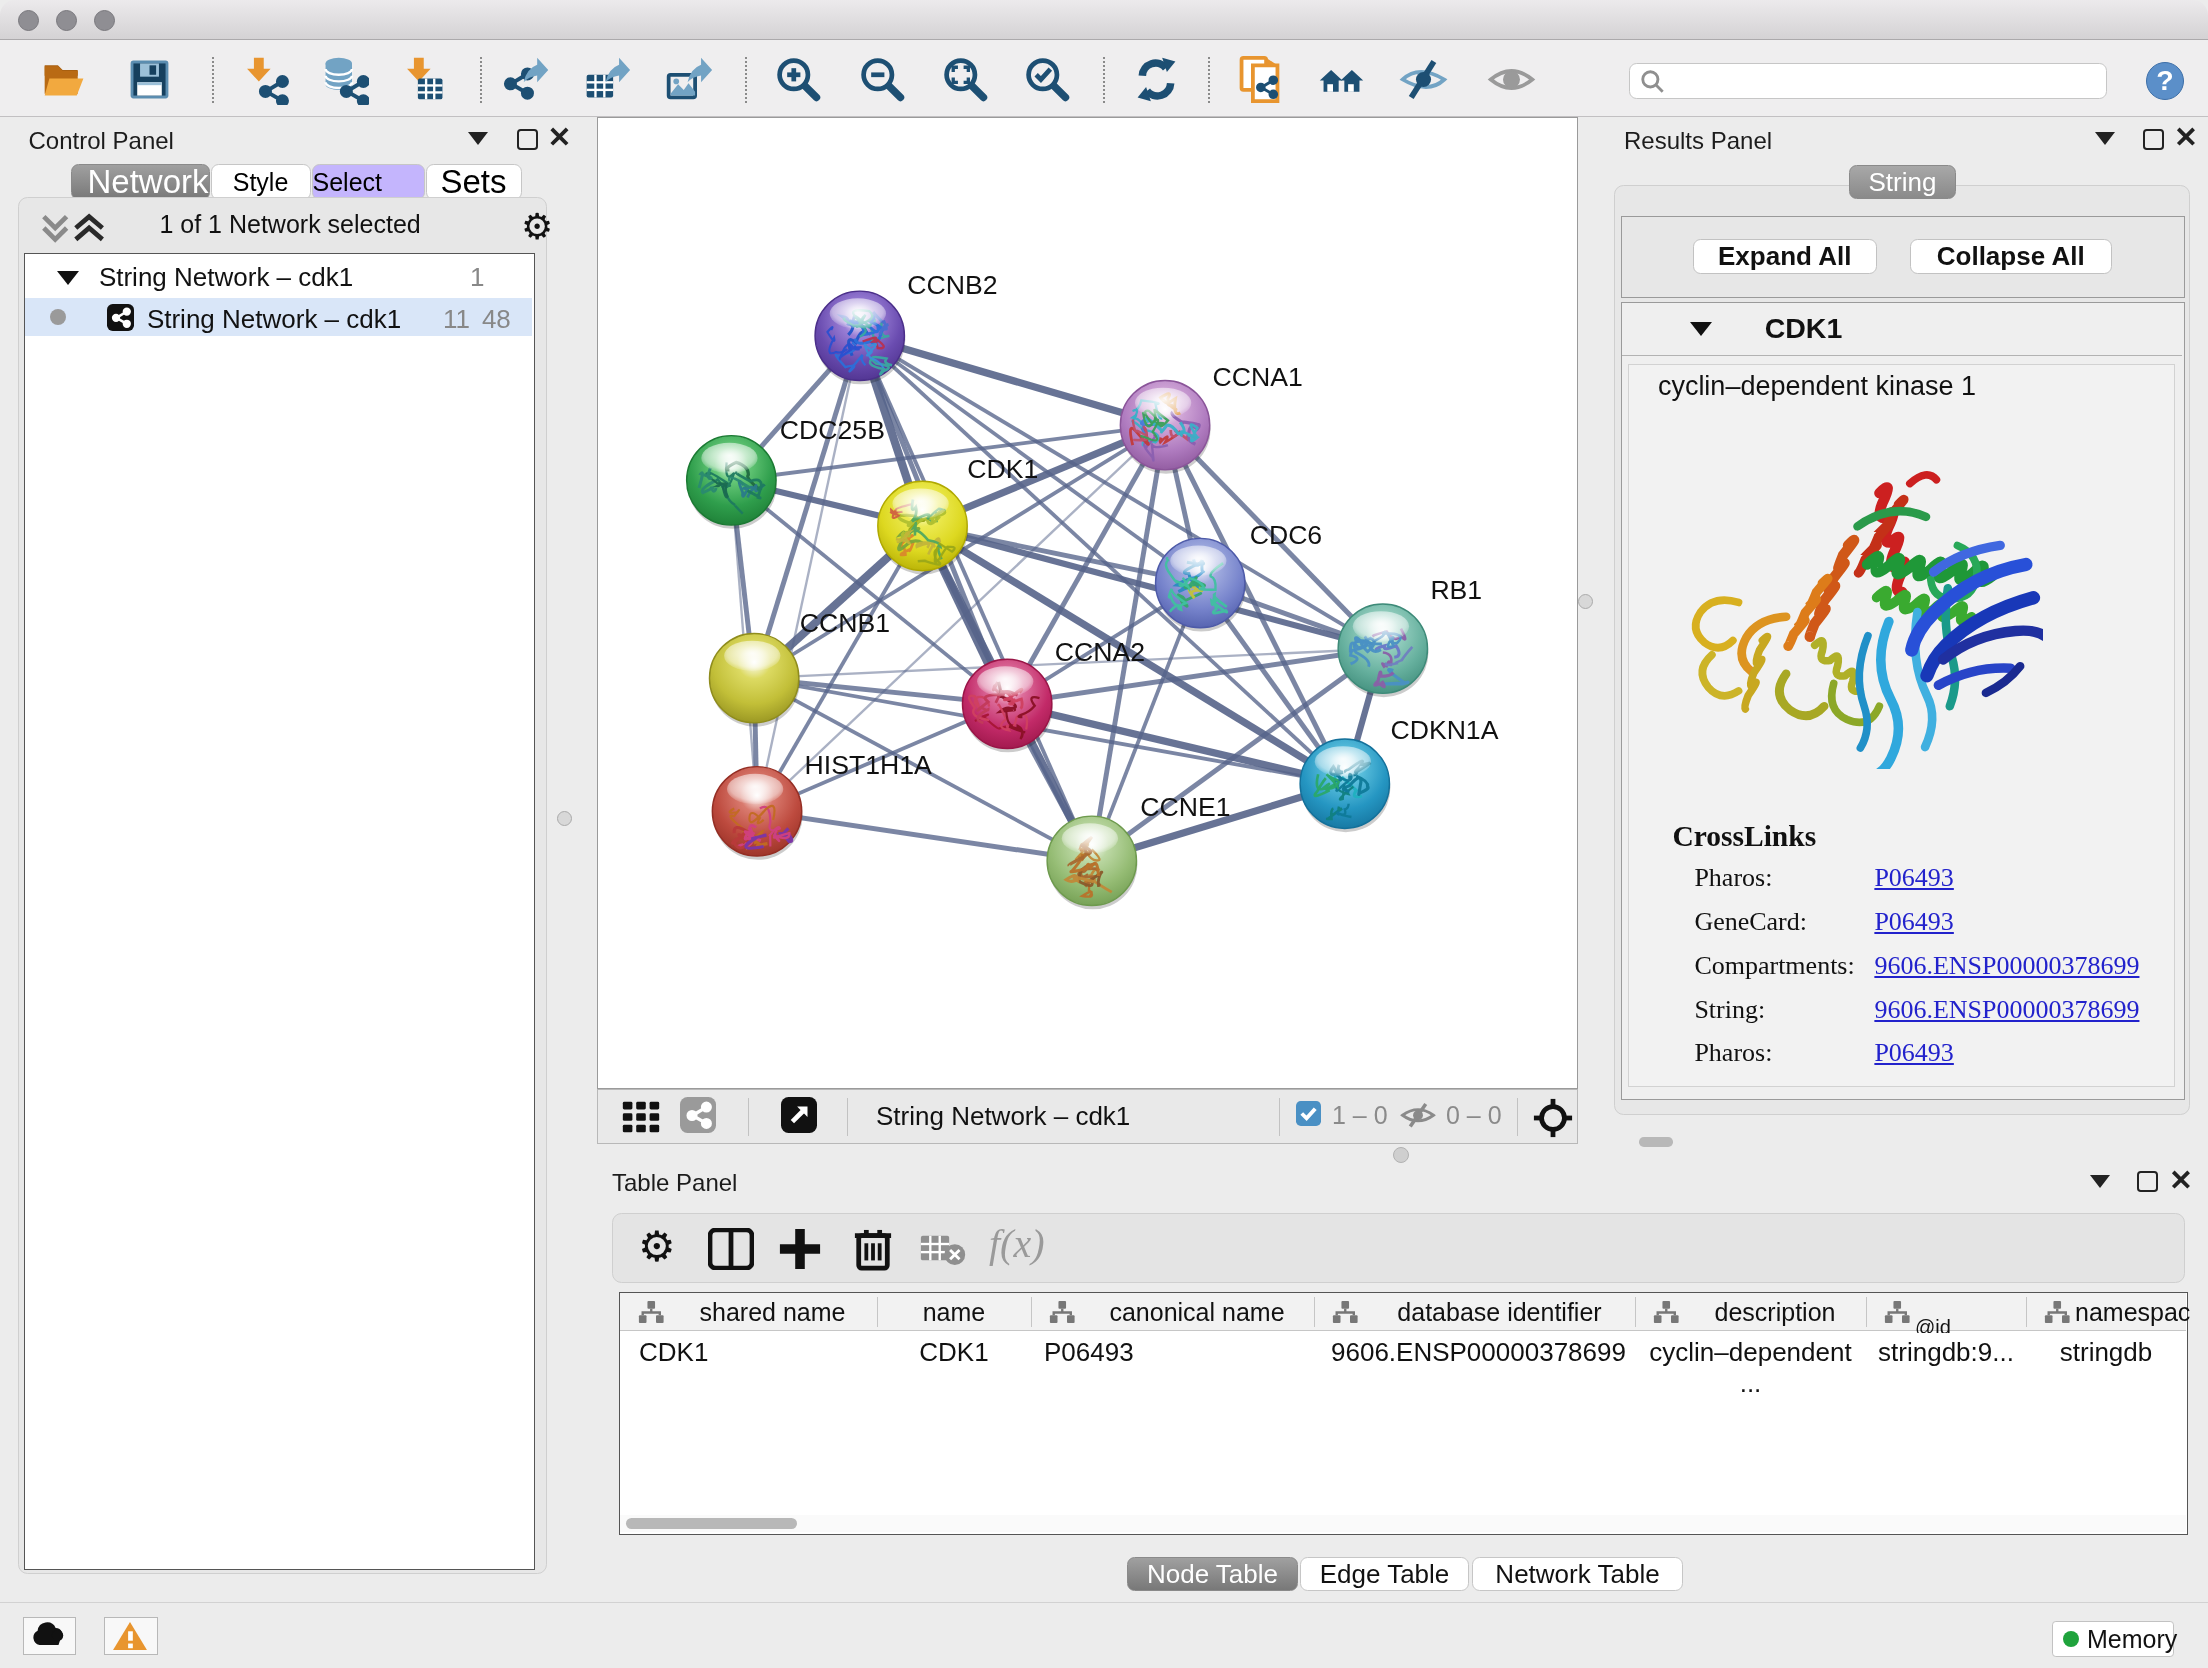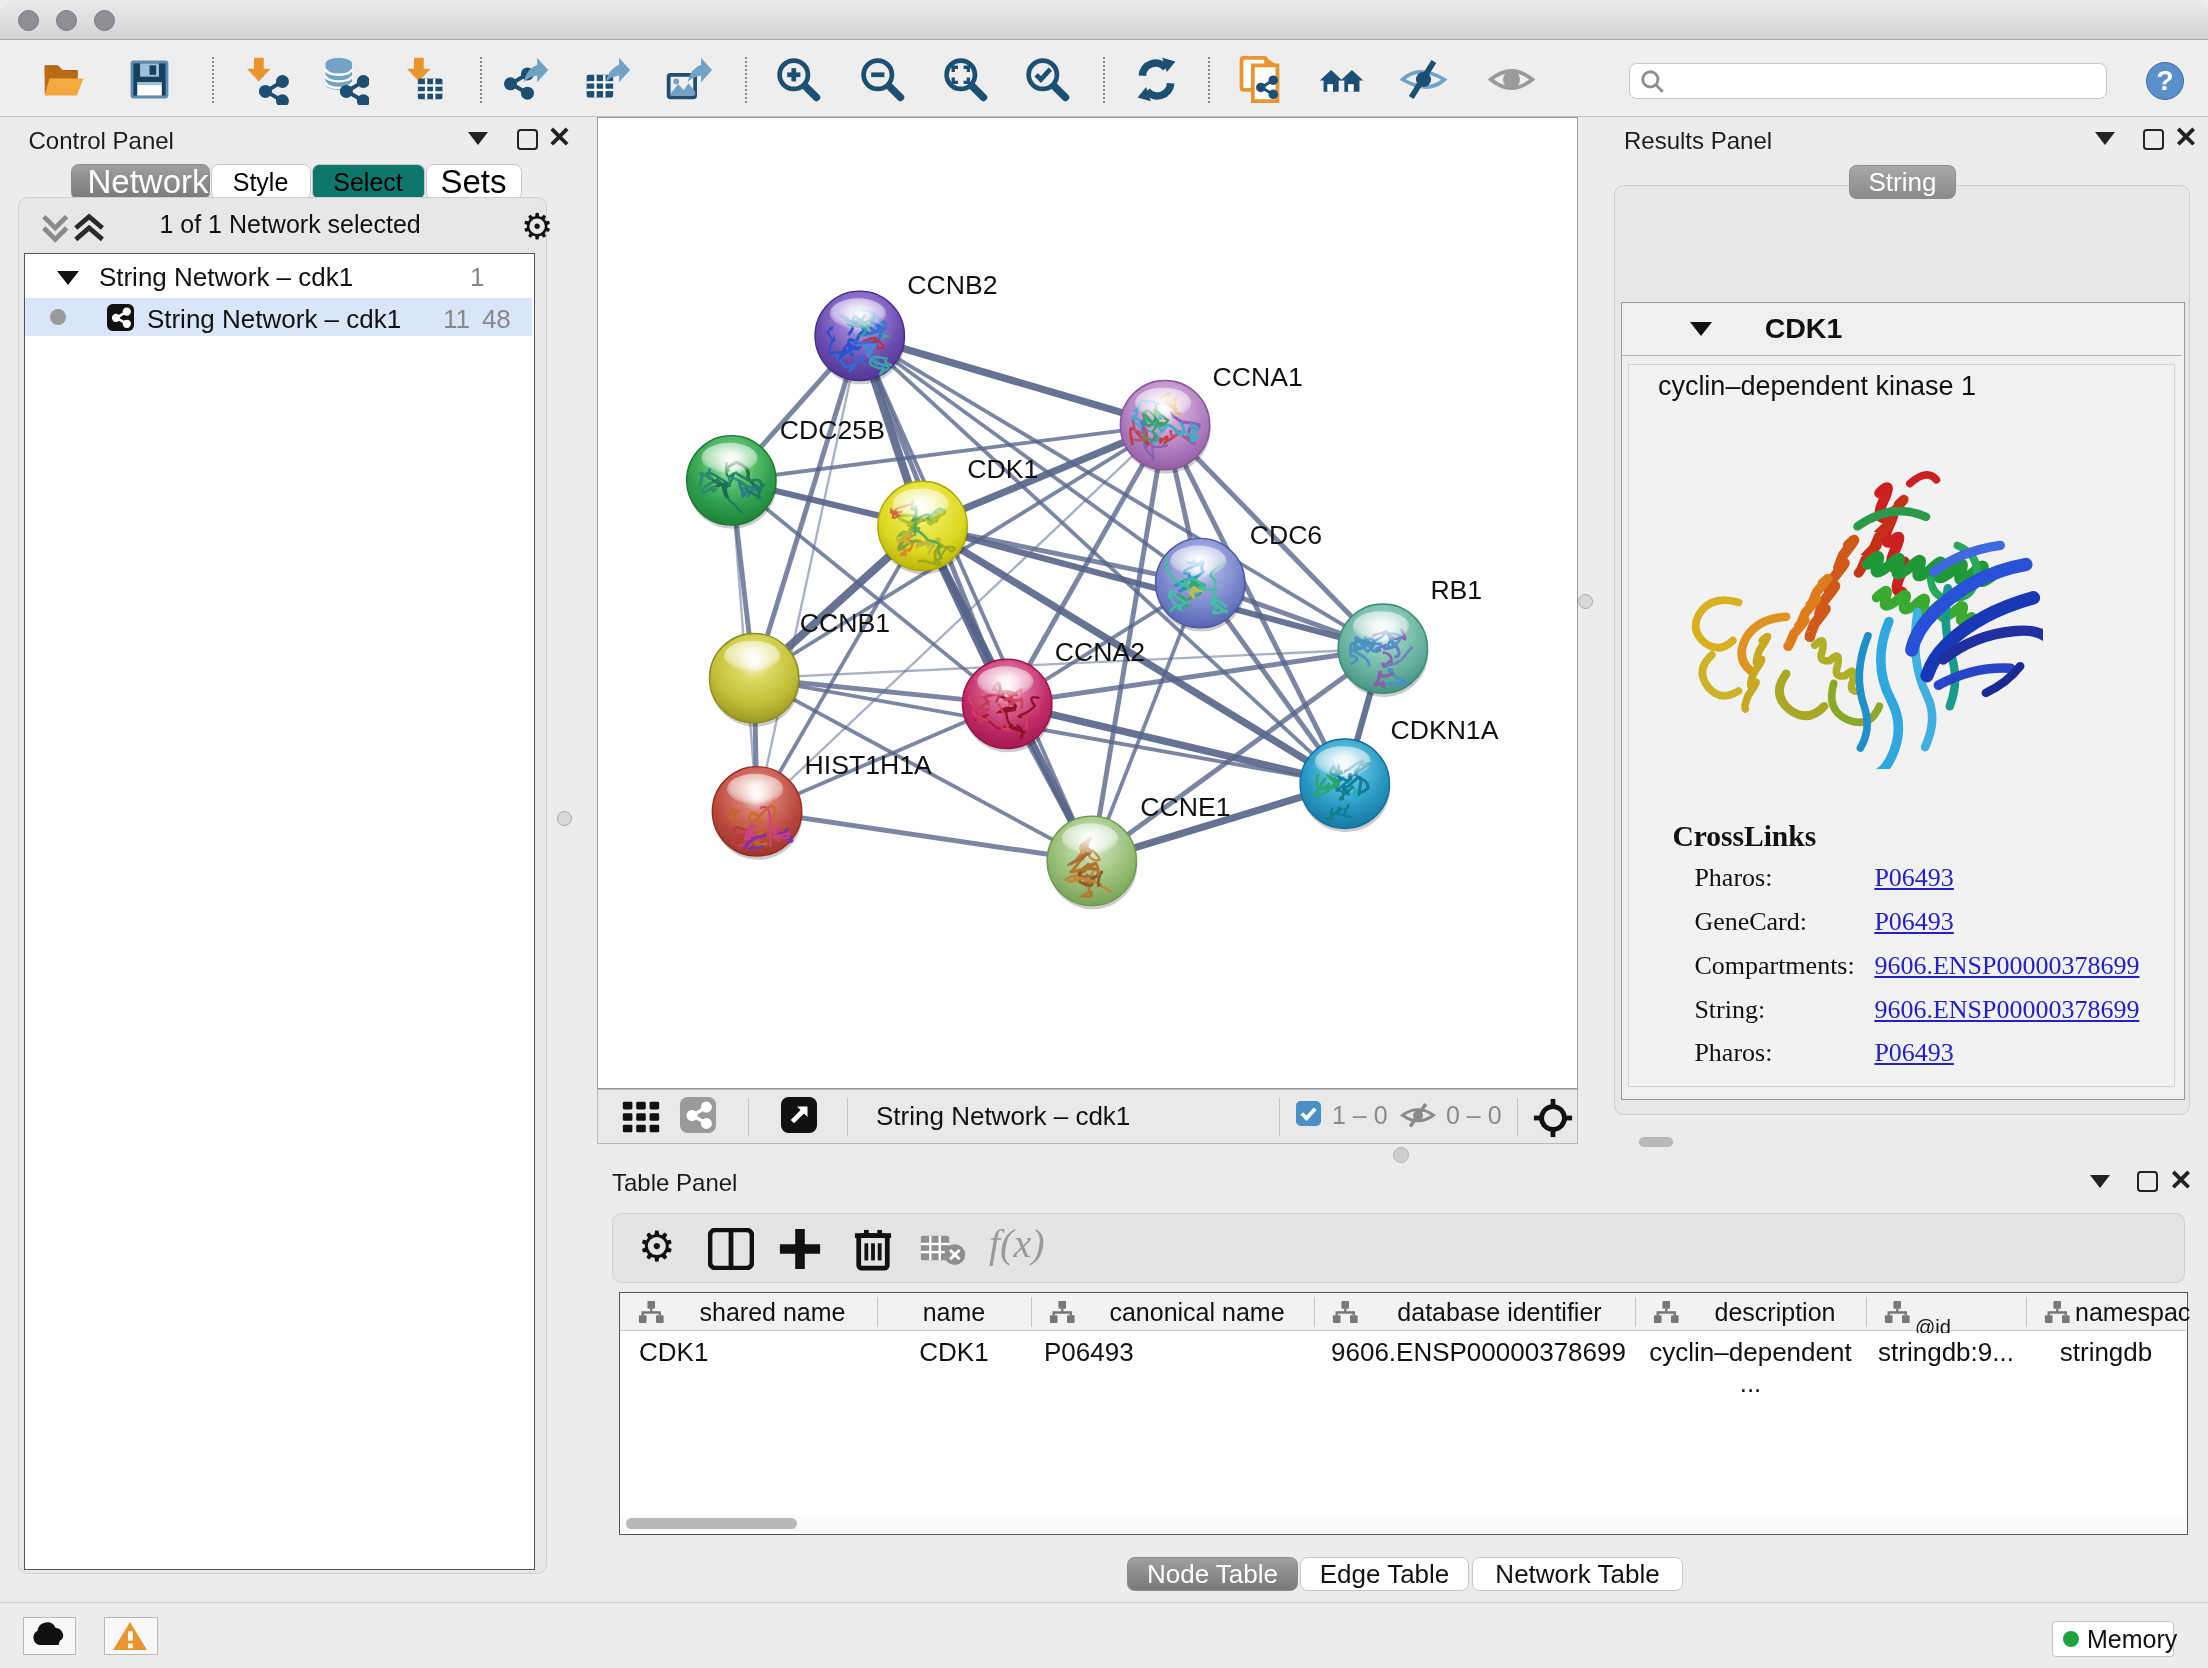--- a/index.html
+++ b/index.html
@@ -144,21 +144,21 @@
     </div>
     <div style="position:absolute;left:2146px;top:22px;width:38px;height:38px;border-radius:50%;background:#5b8fc9;border:1.9px solid #3d6fa8;box-sizing:border-box;color:#fff;font-weight:bold;font-size:28.5px;text-align:center;line-height:34px">?</div>
   </div>
 <div class="abs" style="left:9.5px;top:119px;width:550px;height:1455px">
     <div class="abs panel-title" style="left:19px;top:7.6px">Control Panel</div>
     <div class="abs" style="left:458px;top:13.3px;width:0;height:0;border-left:10.5px solid transparent;border-right:10.5px solid transparent;border-top:13.3px solid #222"></div>
     <div class="abs" style="left:507px;top:9.5px;width:21px;height:21px;border:2.9px solid #222;border-radius:3.8px"></div>
     <div class="abs" style="left:538px;top:1.9px;font-size:28.5px;font-weight:bold;color:#222">✕</div>
     <div style="height:36px;font-size:33px;text-align:right;border:1px solid #c6c6c6;border-radius:7.6px;background:#fff;line-height:34px;position:absolute;top:45px;left:61px;width:139px;background:linear-gradient(#a0a0a0,#787878);color:#fff;border-color:#8a8a8a">Network</div>
     <div style="height:36px;font-size:25px;text-align:center;border:1px solid #c6c6c6;border-radius:7.6px;background:#fff;line-height:34px;position:absolute;top:45px;left:201px;width:100px">Style</div>
-    <div style="height:36px;font-size:25px;text-align:center;border:1px solid #c6c6c6;border-radius:7.6px;background:#0f766e;line-height:34px;position:absolute;top:45px;left:302px;width:113px">Select</div>
+    <div style="height:36px;font-size:25px;border:1px solid #c6c6c6;border-radius:7.6px;background:#c4b5fd;line-height:34px;position:absolute;top:45px;left:302px;width:113px">Select</div>
     <div style="height:36px;font-size:33px;text-align:center;border:1px solid #c6c6c6;border-radius:7.6px;background:#fff;line-height:34px;position:absolute;top:45px;left:416px;width:96px">Sets</div>
     <div class="abs" style="left:8.6px;top:78px;width:529px;height:1377px;background:#e7e7e7;border:1px solid #cfcfcf;border-radius:9.5px">
       <div class="abs" style="left:0;top:0;width:535px;height:55px">
         <svg width="57" height="38" viewBox="0 0 60 40" style="position:absolute;left:21px;top:11.4px">
           <path d="M4,8 l12,12 l12,-12" fill="none" stroke="#8a8a8a" stroke-width="5"></path>
           <path d="M4,20 l12,12 l12,-12" fill="none" stroke="#8a8a8a" stroke-width="5"></path>
         </svg>
         <svg width="38" height="38" viewBox="0 0 40 40" style="position:absolute;left:53px;top:11.4px">
           <path d="M4,32 l14,-12 l14,12" fill="none" stroke="#2a2a2a" stroke-width="5"></path>
           <path d="M4,20 l14,-12 l14,12" fill="none" stroke="#2a2a2a" stroke-width="5"></path>
@@ -543,20 +543,24 @@
     </svg>
   </div>
 <div class="abs" style="left:1393px;top:1147px;width:16px;height:16px;border-radius:50%;background:#cfcfcf;border:1px solid #b2b2b2"></div>
 <div class="abs" style="left:1580px;top:119px;width:629px;height:1008px">
     <div class="abs panel-title" style="left:44px;top:7.6px">Results Panel</div>
     <div class="abs" style="left:515px;top:13.3px;width:0;height:0;border-left:10.5px solid transparent;border-right:10.5px solid transparent;border-top:13.3px solid #222"></div>
     <div class="abs" style="left:563px;top:9.5px;width:21px;height:21px;border:2.9px solid #222;border-radius:3.8px"></div>
     <div class="abs" style="left:594px;top:1.9px;font-size:28.5px;font-weight:bold;color:#222">✕</div>
     <div class="abs" style="left:269px;top:46px;width:107px;height:34px;background:linear-gradient(#a8a8a8,#8a8a8a);border:1px solid #8a8a8a;border-radius:7.6px;color:#fff;font-size:26px;text-align:center;line-height:32px;z-index:5">String</div>
     <div class="abs" style="left:34px;top:66px;width:576px;height:930px;background:#e7e7e7;border:1px solid #cfcfcf;border-radius:9.5px">
+      <div class="abs" style="left:5.7px;top:29.5px;width:564px;height:82px;border:1.9px solid #9a9a9a;background:#e7e7e7">
+        <div class="abs wbtn" style="left:71px;top:22px;width:184px;height:35px;font-size:26px;font-weight:bold;text-align:center;line-height:32px;color:#111">Expand All</div>
+        <div class="abs wbtn" style="left:288px;top:22px;width:202px;height:35px;font-size:26px;font-weight:bold;text-align:center;line-height:32px;color:#111">Collapse All</div>
+      </div>
       <div class="abs" style="left:5.7px;top:116px;width:564px;height:798px;border:1.9px solid #9a9a9a;background:#efefef">
         <div class="abs" style="left:0;top:0;width:560px;height:53px;border-bottom:1.9px solid #b2b2b2">
           <div class="abs" style="left:68px;top:19px;width:0;height:0;border-left:11.4px solid transparent;border-right:11.4px solid transparent;border-top:14.3px solid #111"></div>
           <div class="abs" style="left:143px;top:8.6px;font-size:28.5px;font-weight:bold;color:#111">CDK1</div>
         </div>
         <div class="abs" style="left:6.7px;top:61px;width:547px;height:723px;background:#f2f2f2;border:1px solid #d2d2d2">
           <div class="abs" style="left:28.5px;top:5.7px;font-size:27px;color:#111">cyclin–dependent kinase 1</div>
           <div class="abs" style="left:43px;top:90px"><svg width="371" height="314" viewBox="0 0 390 330" style="">
               <g fill="none" stroke-linecap="round">
                 <path d="M250,30 q18,-16 28,-4" stroke="#cc2020" stroke-width="8"></path>

